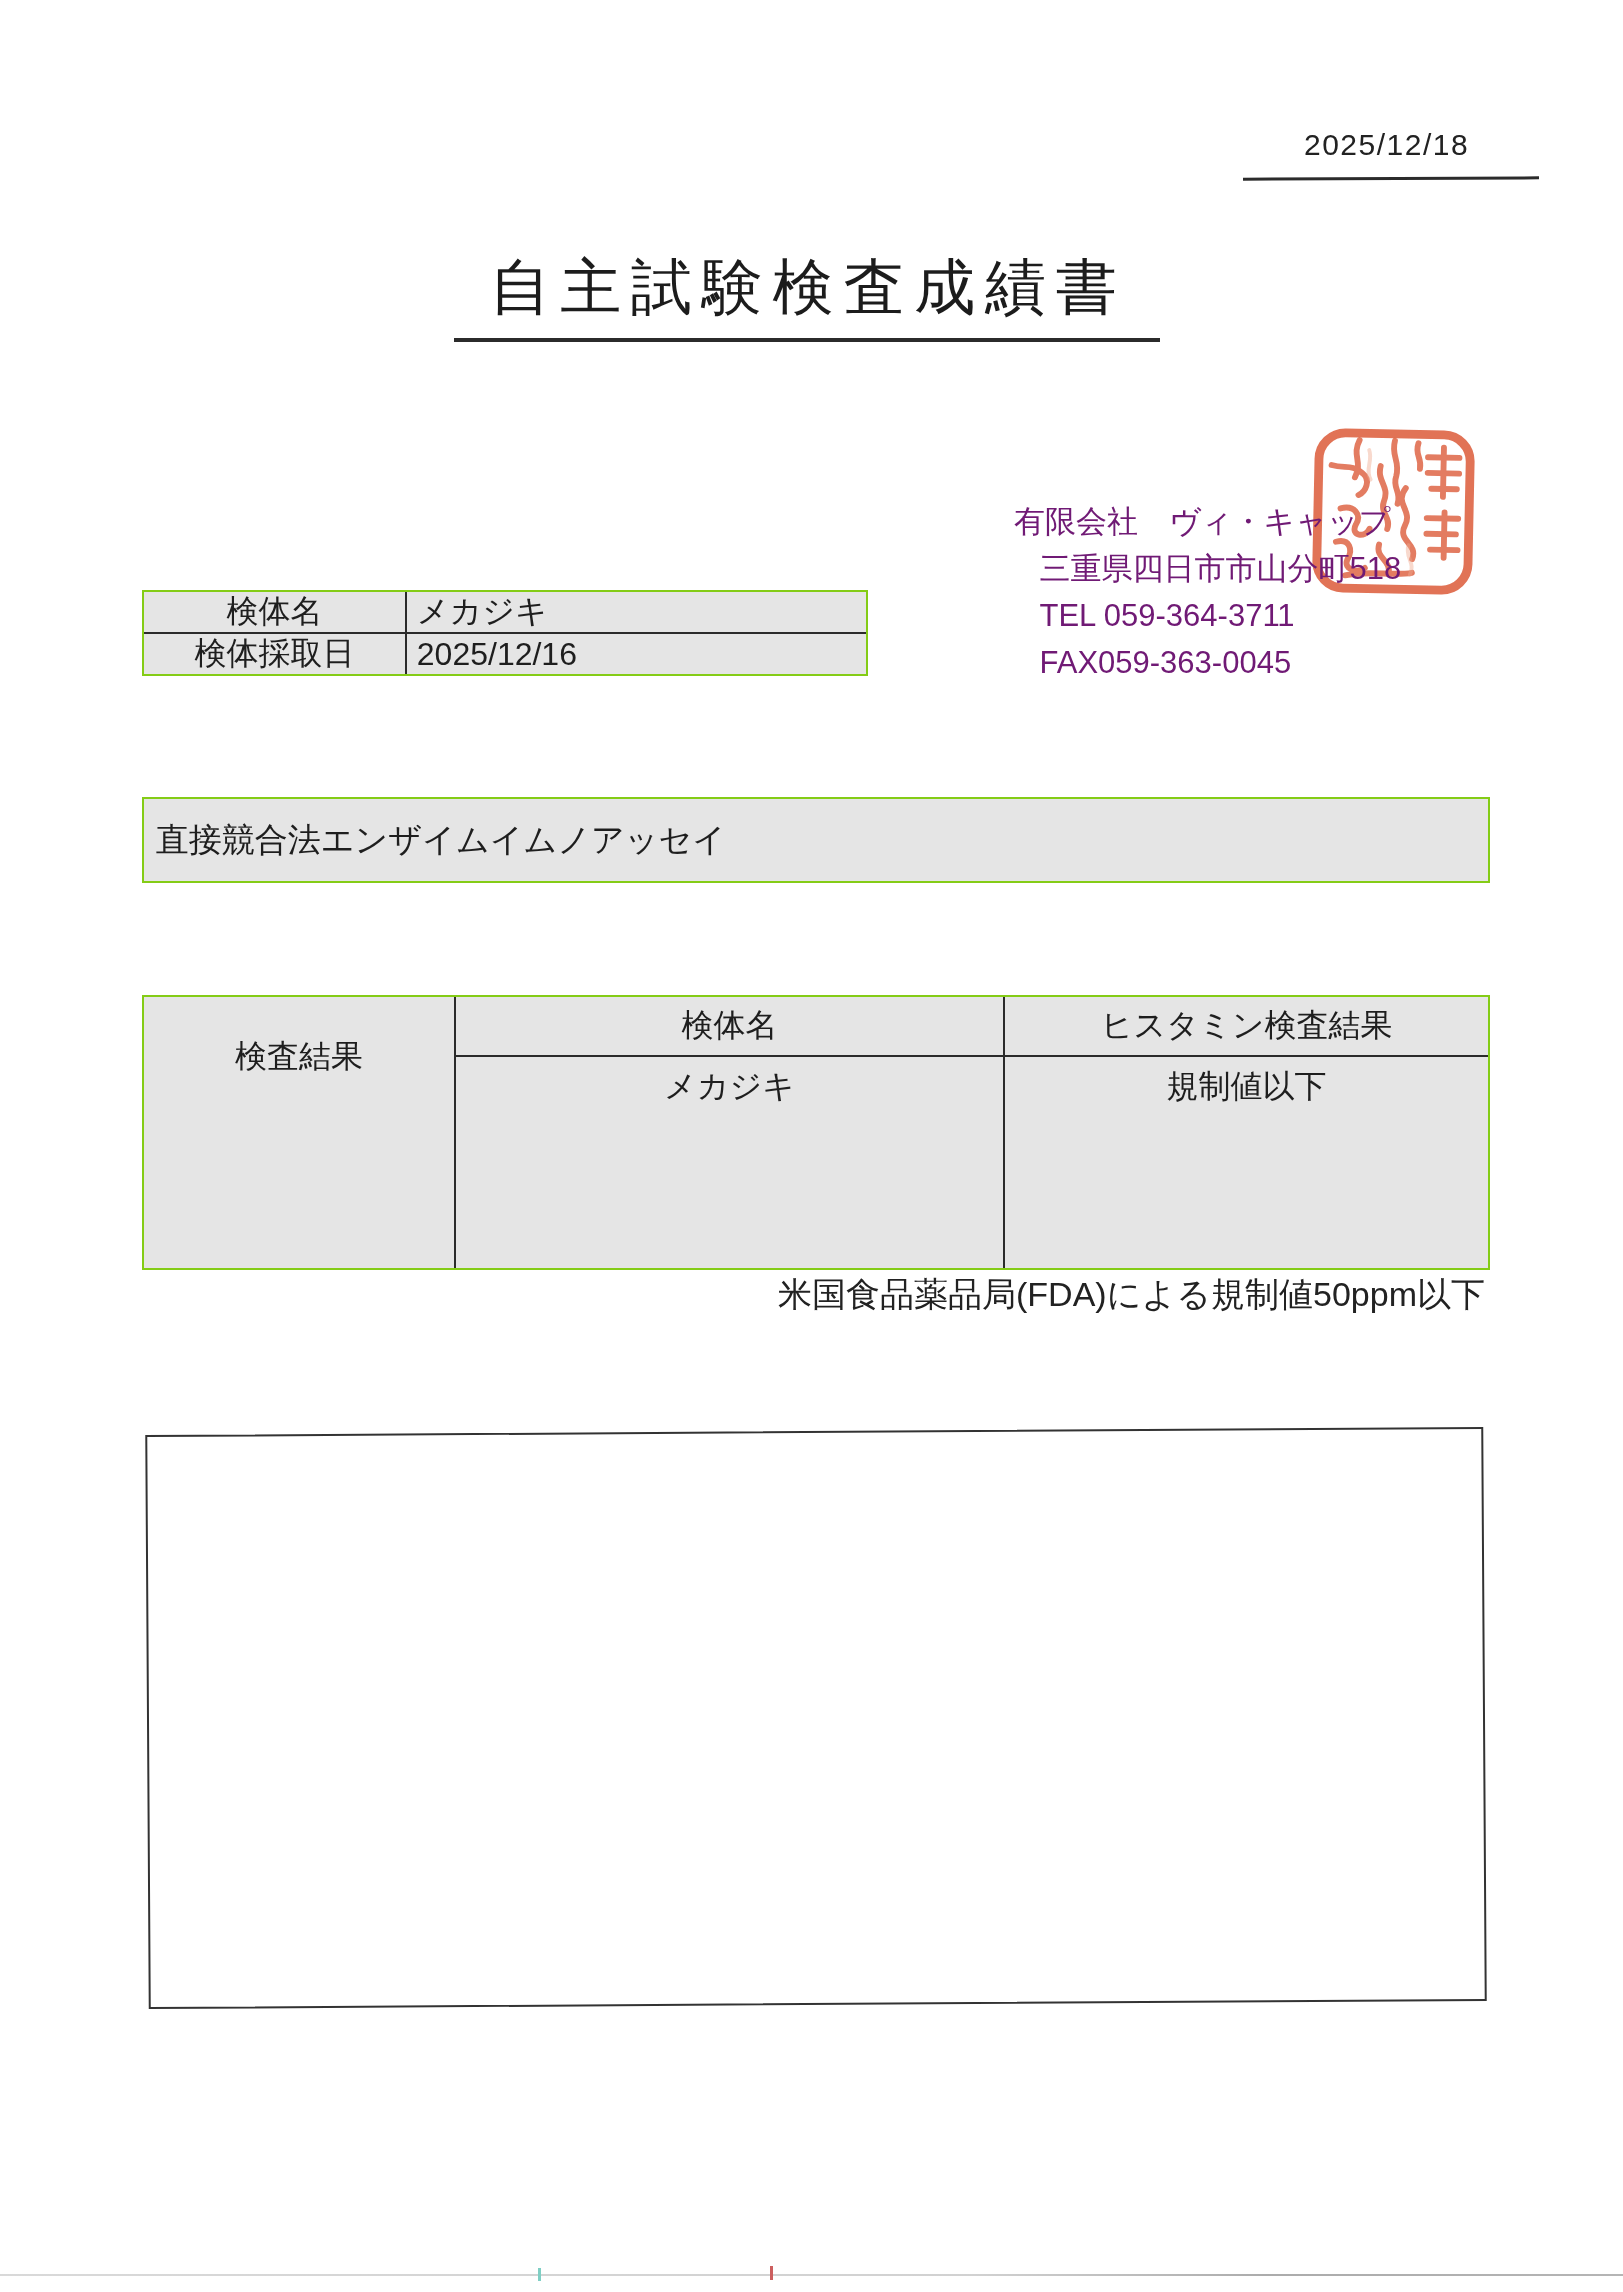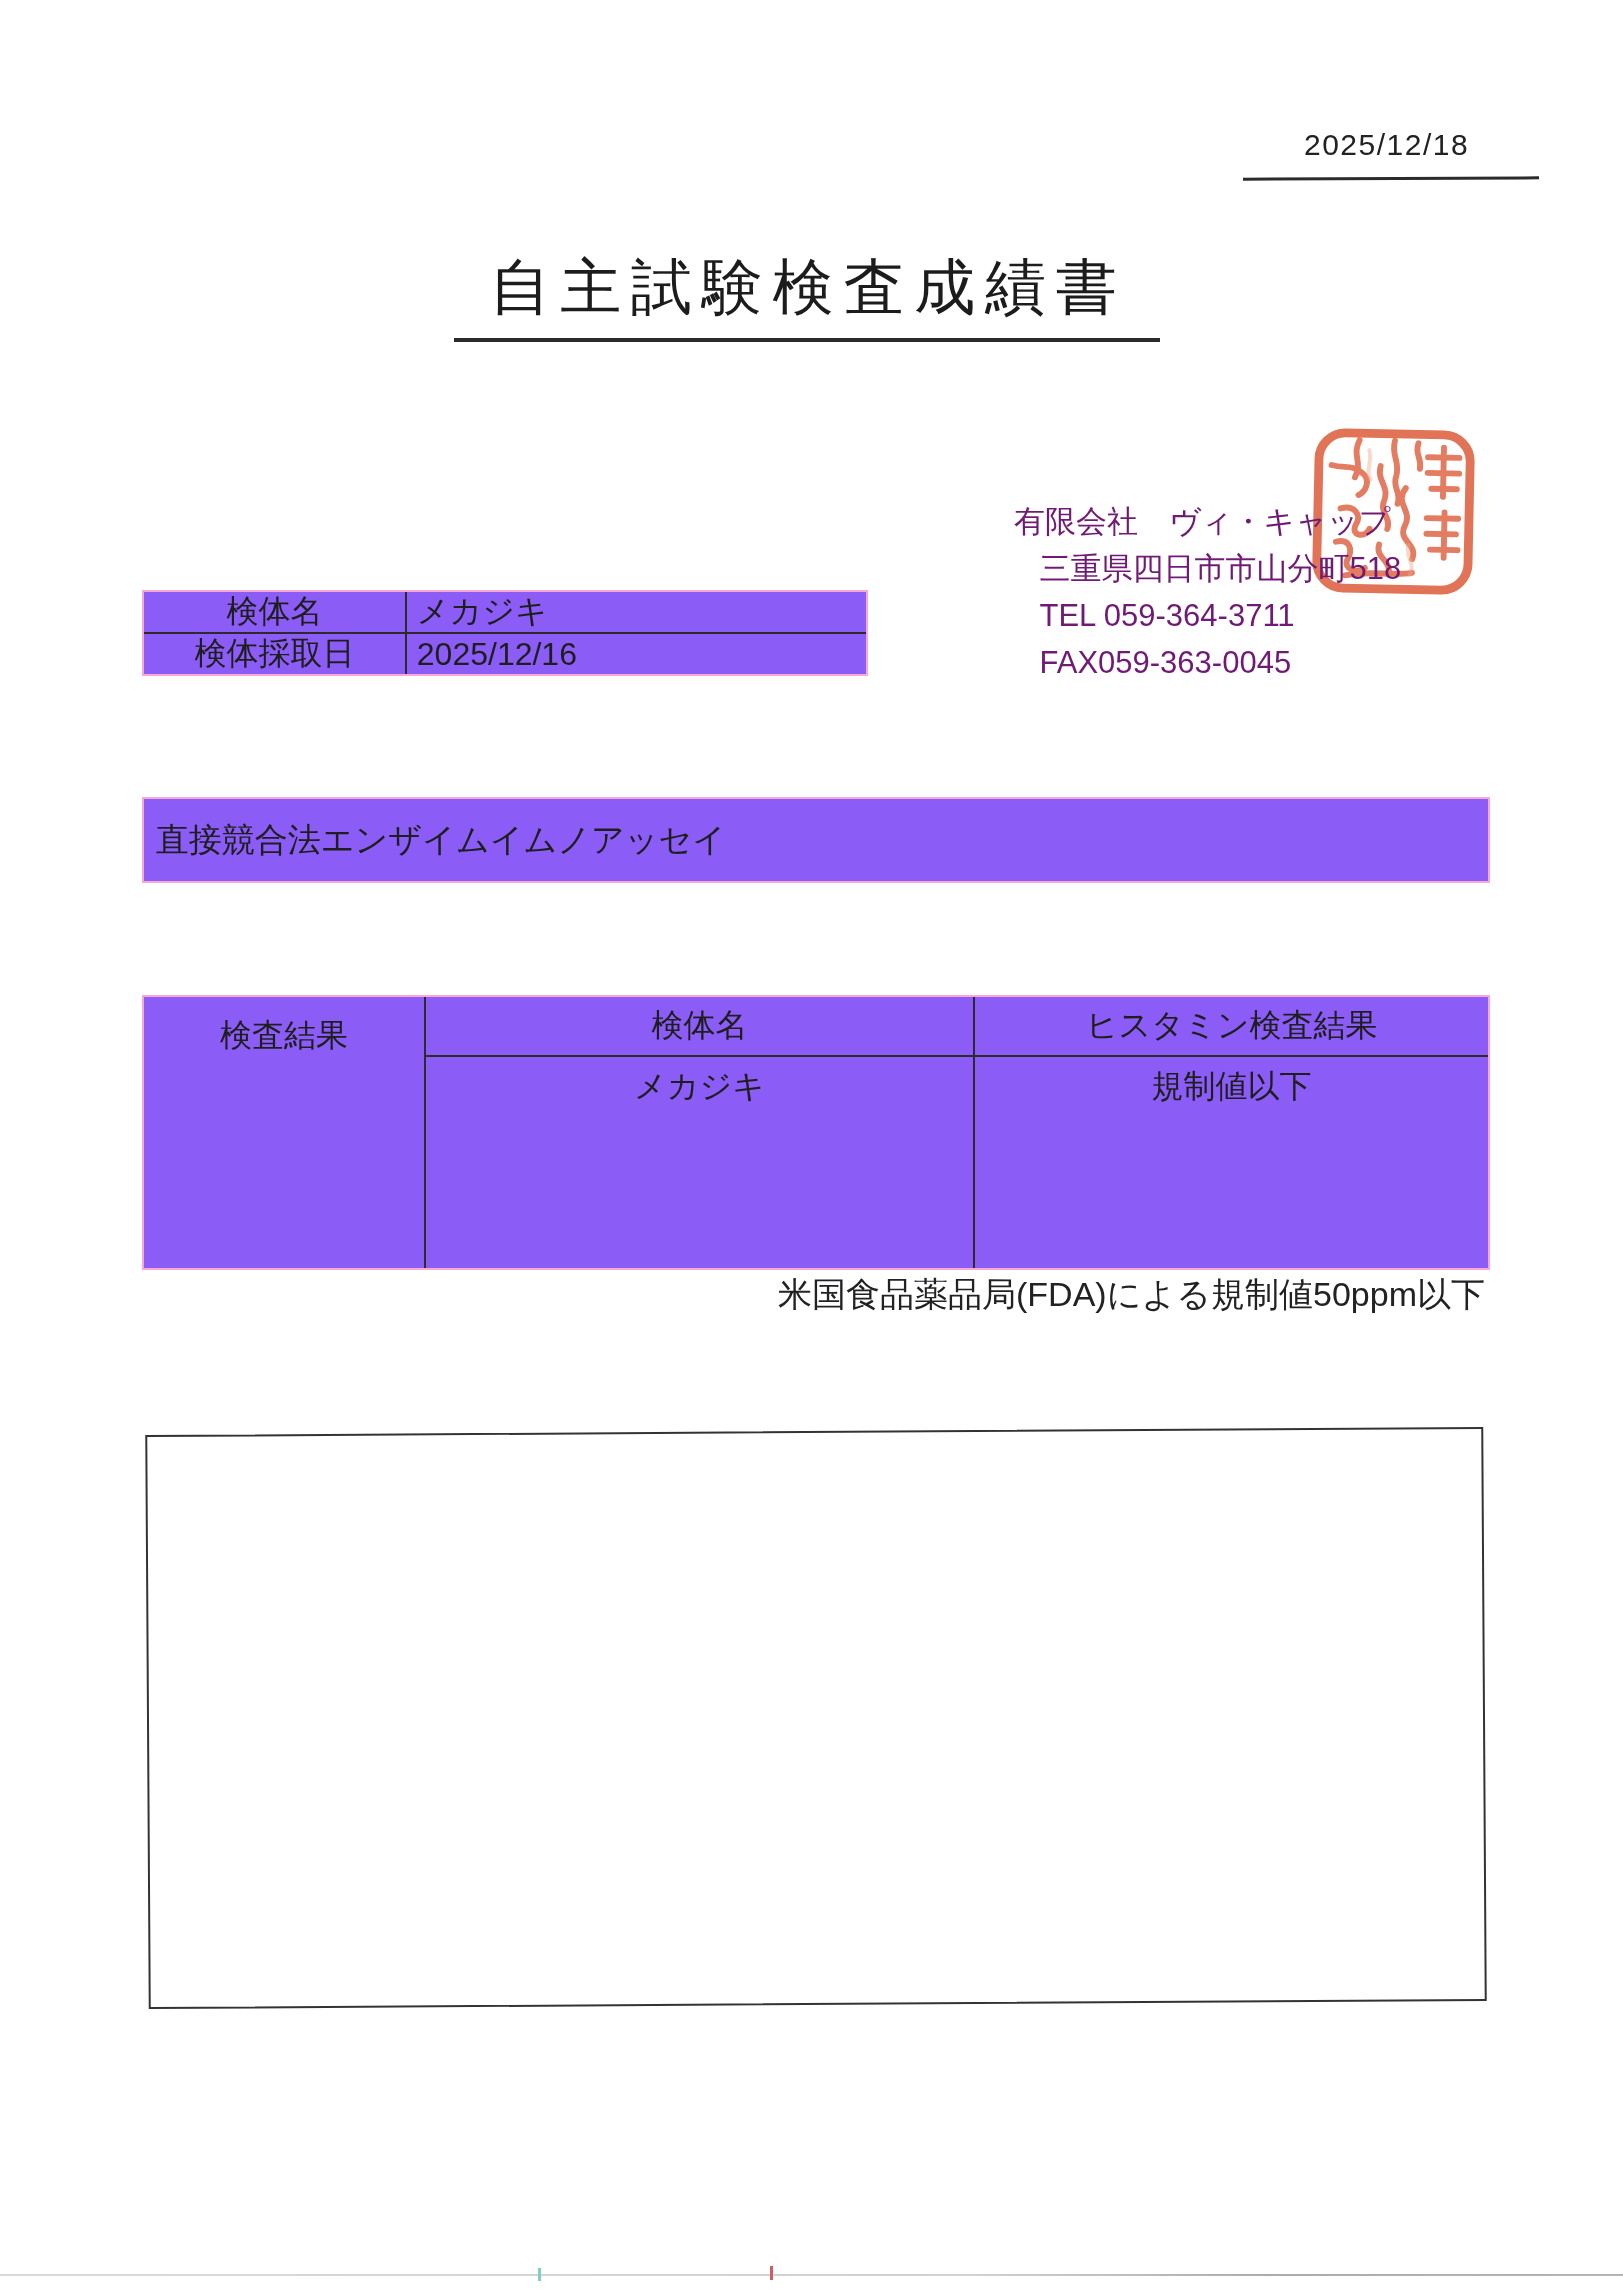--- a/index.html
+++ b/index.html
@@ -37,42 +37,42 @@
 
   
   .company { left: 1014px; top: 498px; z-index: 2; font-size: 31px; line-height: 47px; color: #701a75; }
   .company .indent { padding-left: 25.5px; }
 
   
   .seal { left: 1311px; top: 427px; width: 165px; height: 169px; z-index: 1;
           mix-blend-mode: multiply; opacity: .92; transform: rotate(1.2deg); }
 
   
-  .bordered { border: 2px solid #f9a8d4; box-sizing: border-box; background: #8b5cf6; }
+  .bordered { border: 2px solid #84cc16; box-sizing: border-box; background: #e5e5e5; }
 
   
   .t1 { left: 142px; top: 590px; width: 726px; height: 86px; }
   .t1 .row { display: flex; height: 40px; }
   .t1 .row + .row { border-top: 2px solid #2b2b2b; }
   .t1 .lbl { width: 261px; border-right: 2px solid #2b2b2b;
              display: flex; align-items: center; justify-content: center;
              font-size: 32px; }
   .t1 .val { flex: 1; display: flex; align-items: center;
              padding-left: 9.8px; font-size: 32px; }
 
   
   .t2 { left: 142px; top: 797px; width: 1348px; height: 86px; display: flex; }
   .t2 .lbl { width: 268px; border-right: 2px solid #2b2b2b;
              display: flex; align-items: center; justify-content: center; font-size: 32px; }
   .t2 .val { flex: 1; display: flex; align-items: center; padding-left: 11.8px; font-size: 33px; }
 
   
   .t3 { left: 142px; top: 995px; width: 1348px; height: 275px; display: flex; }
-  .t3 .lbl { width: 282px; border-right: 2px solid #2b2b2b;
-             text-align: center; padding-top: 17px; font-size: 32px; box-sizing: border-box; }
+  .t3 .lbl { width: 312px; border-right: 2px solid #2b2b2b;
+             text-align: center; padding-top: 38px; font-size: 32px; box-sizing: border-box; }
   .t3 .grid { flex: 1; display: flex; flex-direction: column; }
   .t3 .hdr-row { height: 58px; border-bottom: 2px solid #2b2b2b; display: flex; }
   .t3 .body-row { flex: 1; display: flex; }
   .t3 .c2 { width: 549px; border-right: 2px solid #2b2b2b; box-sizing: border-box; }
   .t3 .c3 { flex: 1; }
   .t3 .hdr-row .c2, .t3 .hdr-row .c3 {
     display: flex; align-items: center; justify-content: center; font-size: 32px; }
   .t3 .body-row .c2, .t3 .body-row .c3 {
     text-align: center; padding-top: 7.8px; font-size: 32px; }
 

